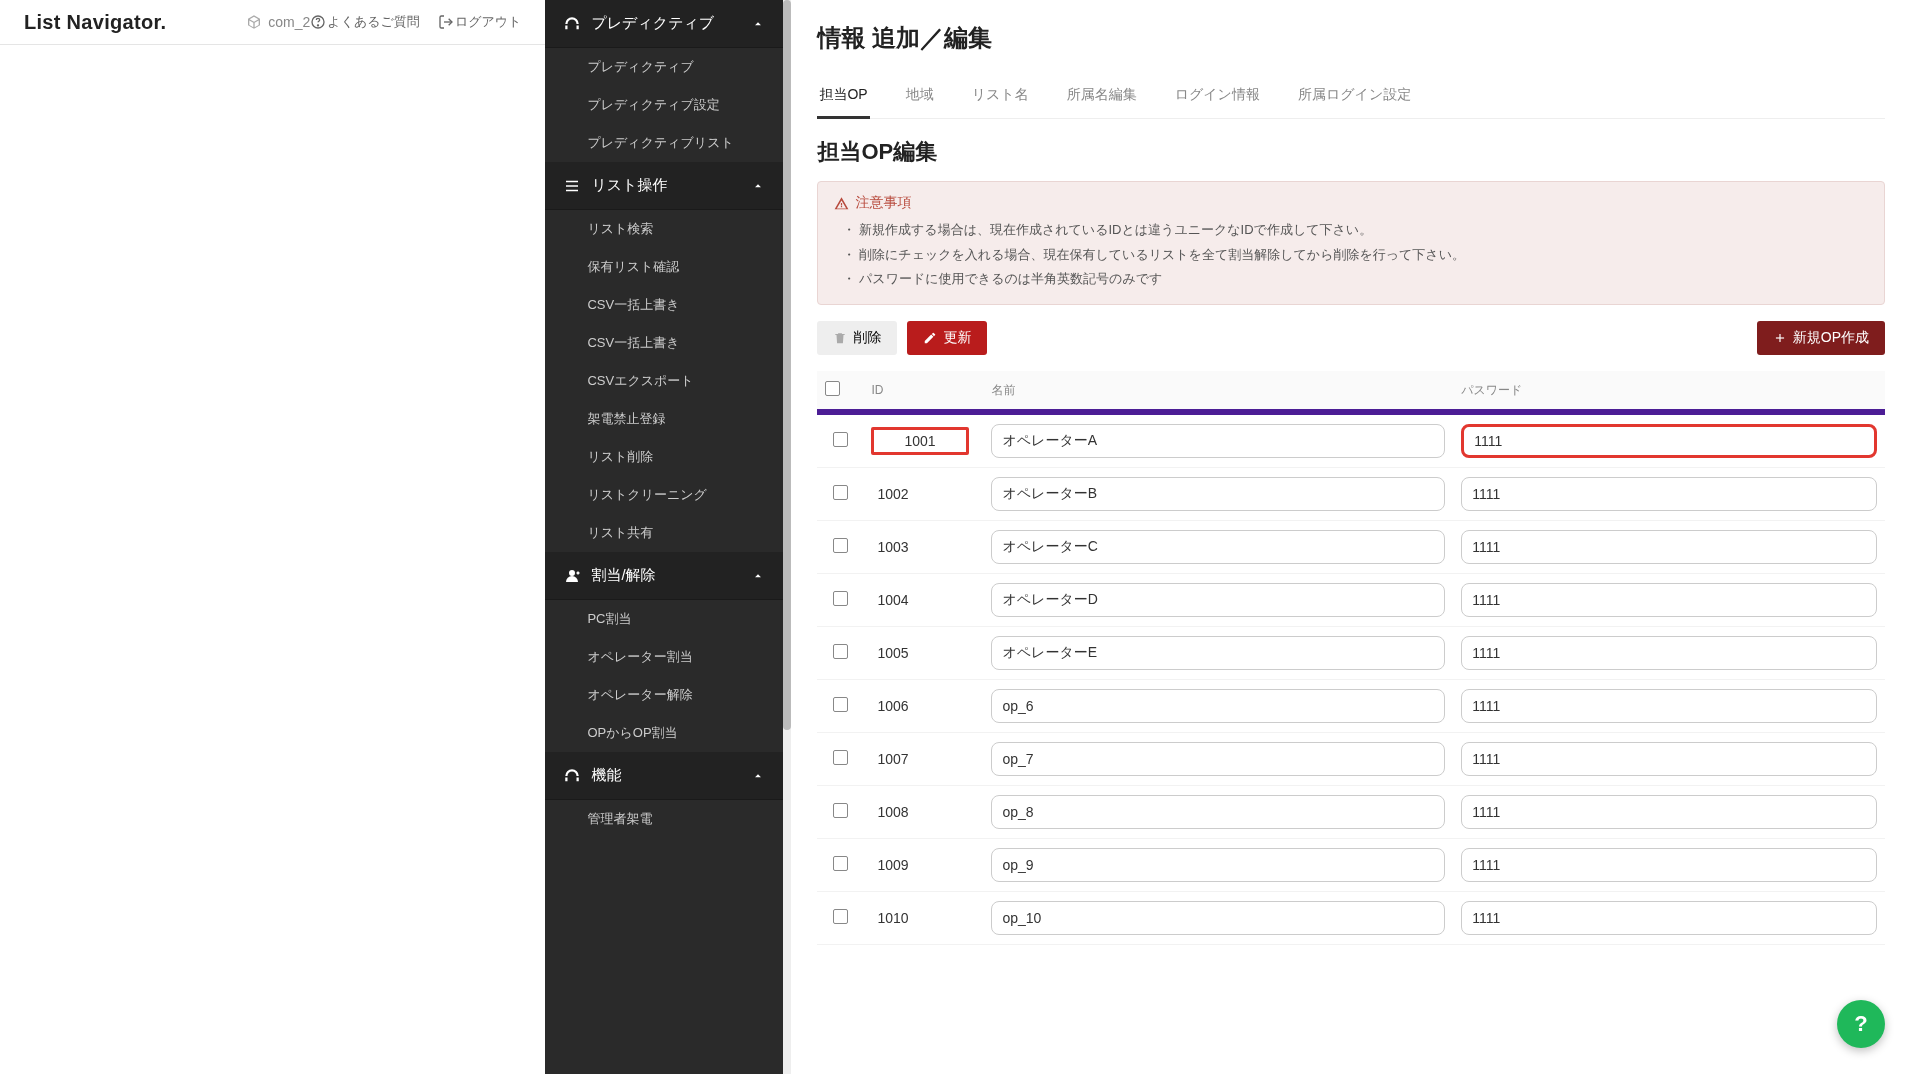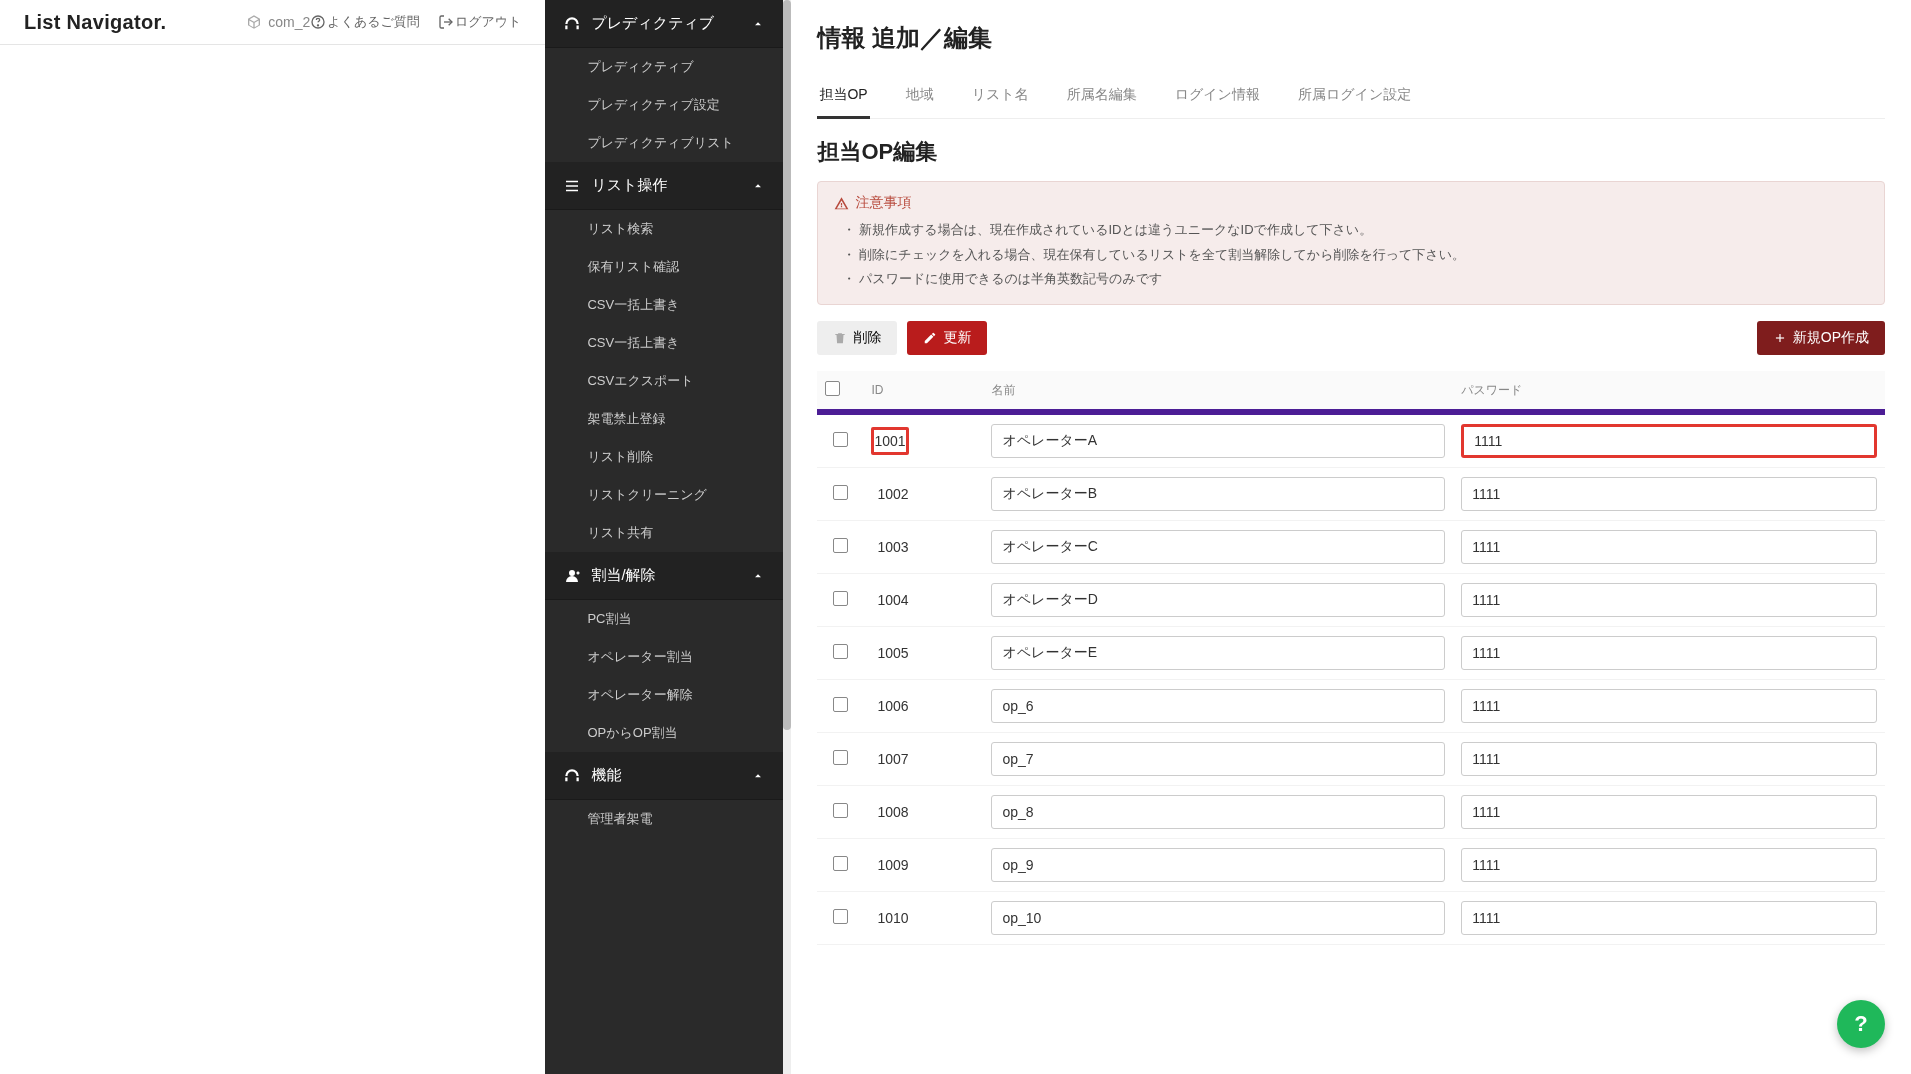--- a/index.html
+++ b/index.html
@@ -30,23 +30,23 @@
 .btn { display: inline-flex; align-items: center; gap: 6px; padding: 8px 16px; border-radius: 3px; font-size: 14px; cursor: pointer; border: none; }
 .btn-delete { background: #eee; color: #000000; cursor: not-allowed; }
 .btn-update { background: #b91c1c; color: #fff; }
 .btn-new { background: #7f1d1d; color: #fff; margin-left: auto; }
 .table { width: 100%; border-collapse: collapse; }
 .table th { text-align: left; font-size: 12px; color: #888; font-weight: 500; padding: 10px 8px; border-bottom: 6px solid #4c1d95; background: #fafafa; }
 .table td { padding: 9px 8px; border-bottom: 1px solid #f2f2f2; }
 .col-check { width: 46px; text-align: center; }
 .col-id { width: 120px; }
 .col-name { width: 44%; }
-.table input[type="text"] { width: 100%; height: 34px; border: 1px solid #ccc; border-radius: 3px; padding: 0 10px; font-size: 14px; color: #333; }
+.table input[type="text"] { width: 100%; height: 34px; border: 1px solid #ccc; border-radius: 8px; padding: 0 10px; font-size: 14px; color: #333; }
 .chk { width: 15px; height: 15px; border: 1.5px solid #888; border-radius: 2px; display: inline-block; cursor: pointer; background: #fff; }
-.hl-id { border: 3px solid #e2372f; border-radius: 2px; padding: 3px 0; display: inline-block; font-size: 14px; color: #333; }
+.hl-id { border: 3px solid #e2372f; border-radius: 2px; padding: 3px 30px; display: inline-block; font-size: 14px; color: #333; }
 .hl-input { border: 3px solid #e2372f !important; }
 .id-text { font-size: 14px; color: #333; padding-left: 6px; }
 .fab { position: fixed; right: 26px; bottom: 26px; width: 48px; height: 48px; border-radius: 50%; background: #1fb85a; color: #fff; display: flex; align-items: center; justify-content: center; font-size: 22px; font-weight: 700; box-shadow: 0 3px 10px rgba(0,0,0,0.25); cursor: pointer; }
 svg { display: block; }
 </style>
 </head>
 <body>
 
 <div class="app">
   <div class="topbar">

